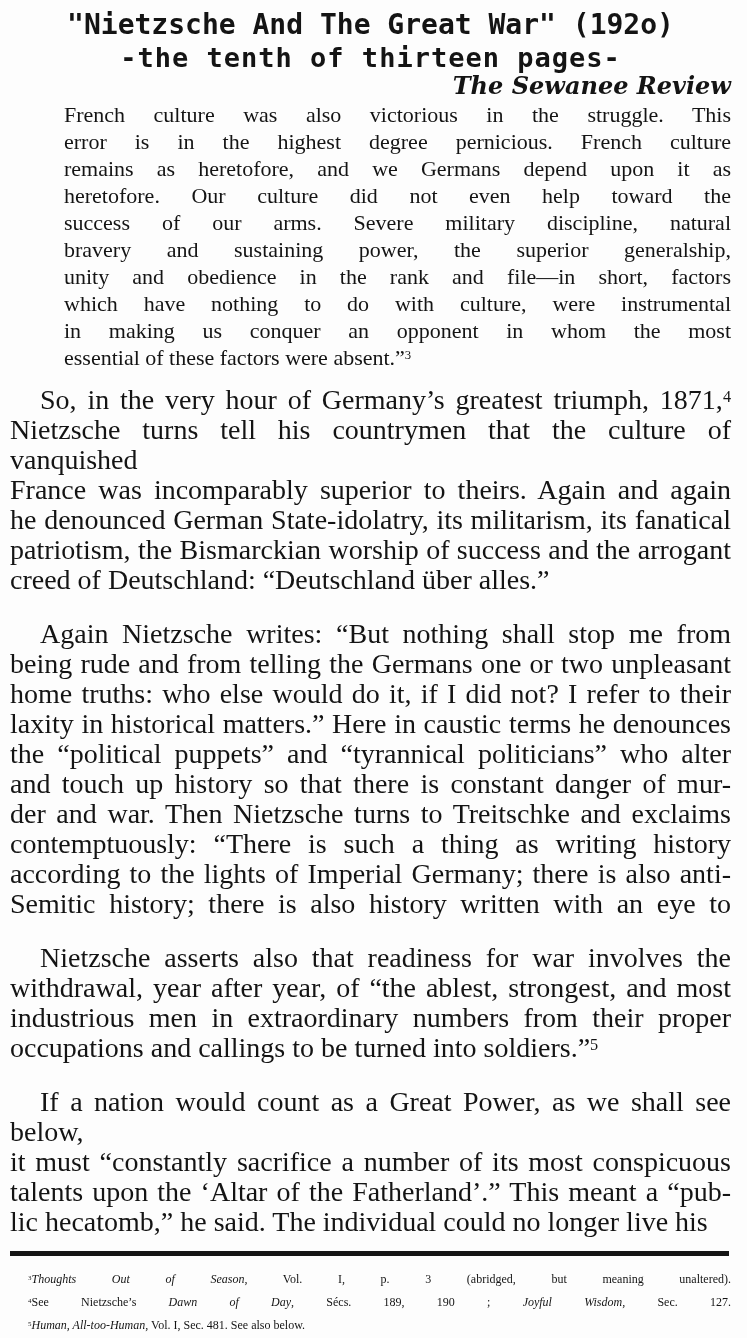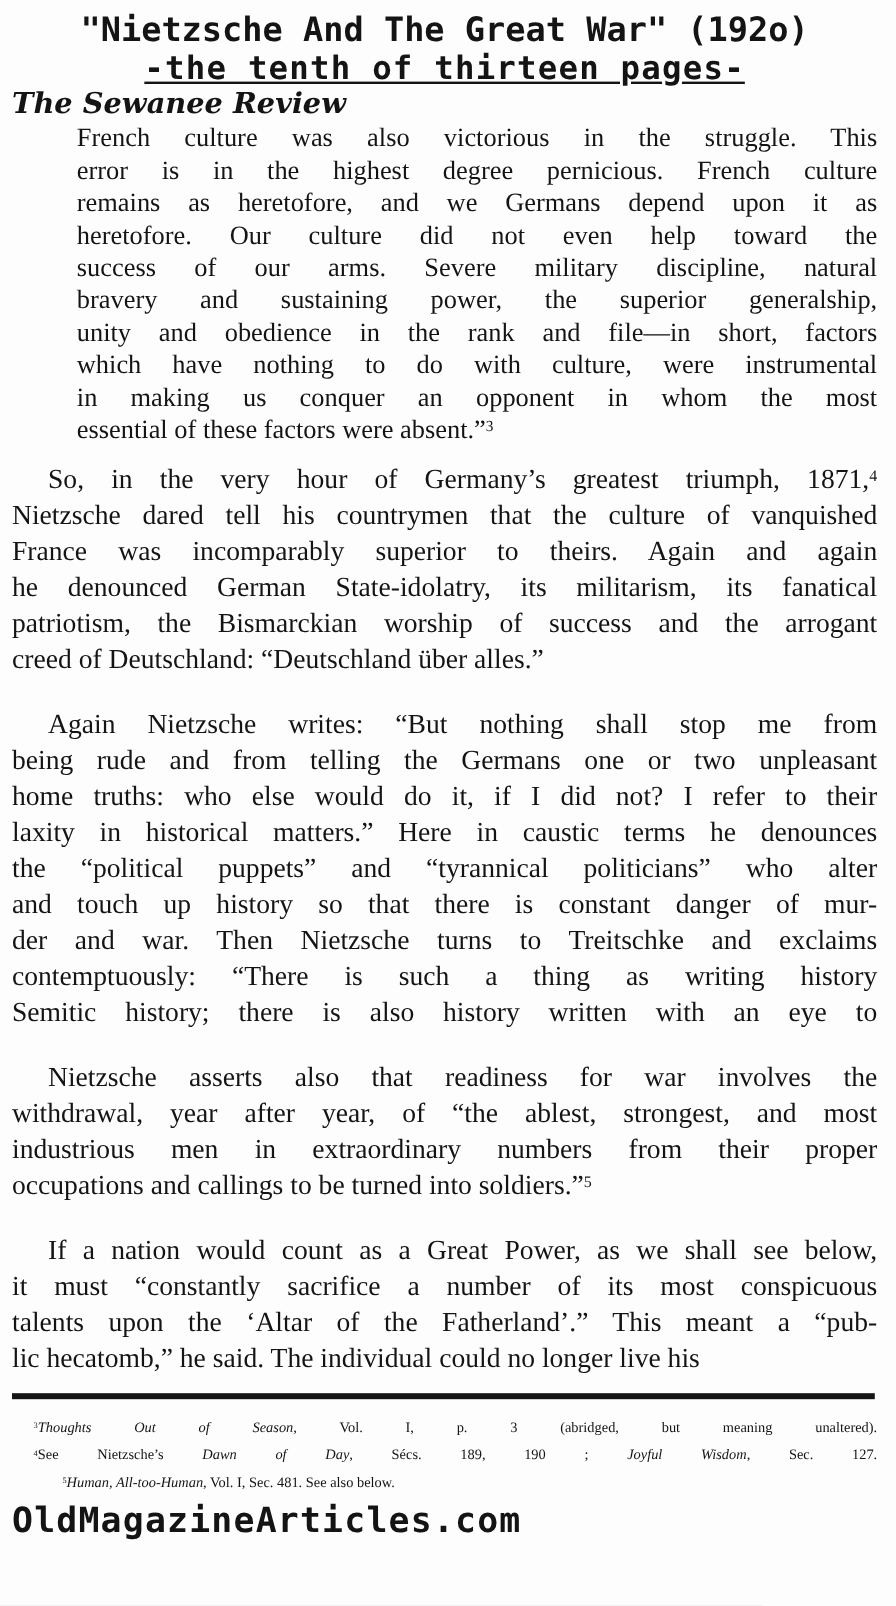--- a/index.html
+++ b/index.html
@@ -16,34 +16,34 @@
   }
   
   .t1{
     font-family:"DejaVu Sans Mono","Liberation Mono",monospace;
     font-weight:bold;font-size:28px;line-height:37px;
     text-align:center;white-space:nowrap;
   }
   .t2{
     font-family:"DejaVu Sans Mono","Liberation Mono",monospace;
     font-weight:bold;font-size:27px;line-height:30px;
-    text-align:center;letter-spacing:1px;white-space:nowrap;text-decoration:underline;
+    text-align:center;letter-spacing:1px;white-space:nowrap;
   }
   .pub{
     font-family:"DejaVu Serif","Liberation Serif",serif;
     font-style:italic;font-weight:bold;
-    font-size:24px;line-height:26px;text-align:left;
+    font-size:24px;line-height:26px;text-align:right;
   }
   
   .quote{
     margin:2px 0 14px 54px;
     font-size:22px;line-height:27px;
   }
   .para{
-    font-size:23px;line-height:30px;
+    font-size:28px;line-height:30px;
   }
   .para + .para{margin-top:24px;}
   .ln{
     text-align:justify;
     -moz-text-align-last:justify;
     text-align-last:justify;
   }
   .ln.last{
     -moz-text-align-last:left;
     text-align-last:left;
@@ -65,21 +65,20 @@
     font-size:12px;line-height:23px;
   }
   .fn{
     text-align:justify;
     -moz-text-align-last:justify;
     text-align-last:justify;
   }
   .fn.last{
     -moz-text-align-last:left;
     text-align-last:left;
-    margin-left:24px;
   }
   .site{
     margin-top:4px;
     font-family:"DejaVu Sans Mono","Liberation Mono",monospace;
     font-weight:bold;
     font-size:29px;line-height:32px;
     text-align:left;letter-spacing:1px;white-space:nowrap;
   }
 </style>
 </head>
@@ -99,35 +98,36 @@
       <div class="ln">bravery and sustaining power, the superior generalship,</div>
       <div class="ln">unity and obedience in the rank and file—in short, factors</div>
       <div class="ln">which have nothing to do with culture, were instrumental</div>
       <div class="ln">in making us conquer an opponent in whom the most</div>
       <div class="ln last"><span>essential of these factors were absent.”</span><span class="sup">3</span></div>
     </div>
 
   <div id="article-body">
       <div class="para">
         <div class="ln first"><span>So, in the very hour of Germany’s greatest triumph, 1871,</span><span class="sup">4</span></div>
-        <div class="ln">Nietzsche dared tell his countrymen that the culture of vanquished</div>
+        <div class="ln">Nietzsche turns tell his countrymen that the culture of vanquished</div>
         <div class="ln">France was incomparably superior to theirs.  Again and again</div>
         <div class="ln">he denounced German State-idolatry, its militarism, its fanatical</div>
         <div class="ln">patriotism, the Bismarckian worship of success and the arrogant</div>
         <div class="ln last">creed of Deutschland: “Deutschland über alles.”</div>
       </div>
       <div class="para">
         <div class="ln first">Again Nietzsche writes: “But nothing shall stop me from</div>
         <div class="ln">being rude and from telling the Germans one or two unpleasant</div>
         <div class="ln">home truths: who else would do it, if I did not? I refer to their</div>
         <div class="ln">laxity in historical matters.”  Here in caustic terms he denounces</div>
         <div class="ln">the “political puppets” and “tyrannical politicians” who alter</div>
         <div class="ln">and touch up history so that there is constant danger of mur-</div>
         <div class="ln">der and war.  Then Nietzsche turns to Treitschke and exclaims</div>
         <div class="ln">contemptuously: “There is such a thing as writing history</div>
+        <div class="ln">according to the lights of Imperial Germany; there is also anti-</div>
         <div class="ln">Semitic history; there is also history written with an eye to</div>
       </div>
       <div class="para">
         <div class="ln first">Nietzsche asserts also that readiness for war involves the</div>
         <div class="ln">withdrawal, year after year, of “the ablest, strongest, and most</div>
         <div class="ln">industrious men in extraordinary numbers from their proper</div>
         <div class="ln last"><span>occupations and callings to be turned into soldiers.”</span><span class="sup">5</span></div>
       </div>
       <div class="para">
         <div class="ln first">If a nation would count as a Great Power, as we shall see below,</div>

